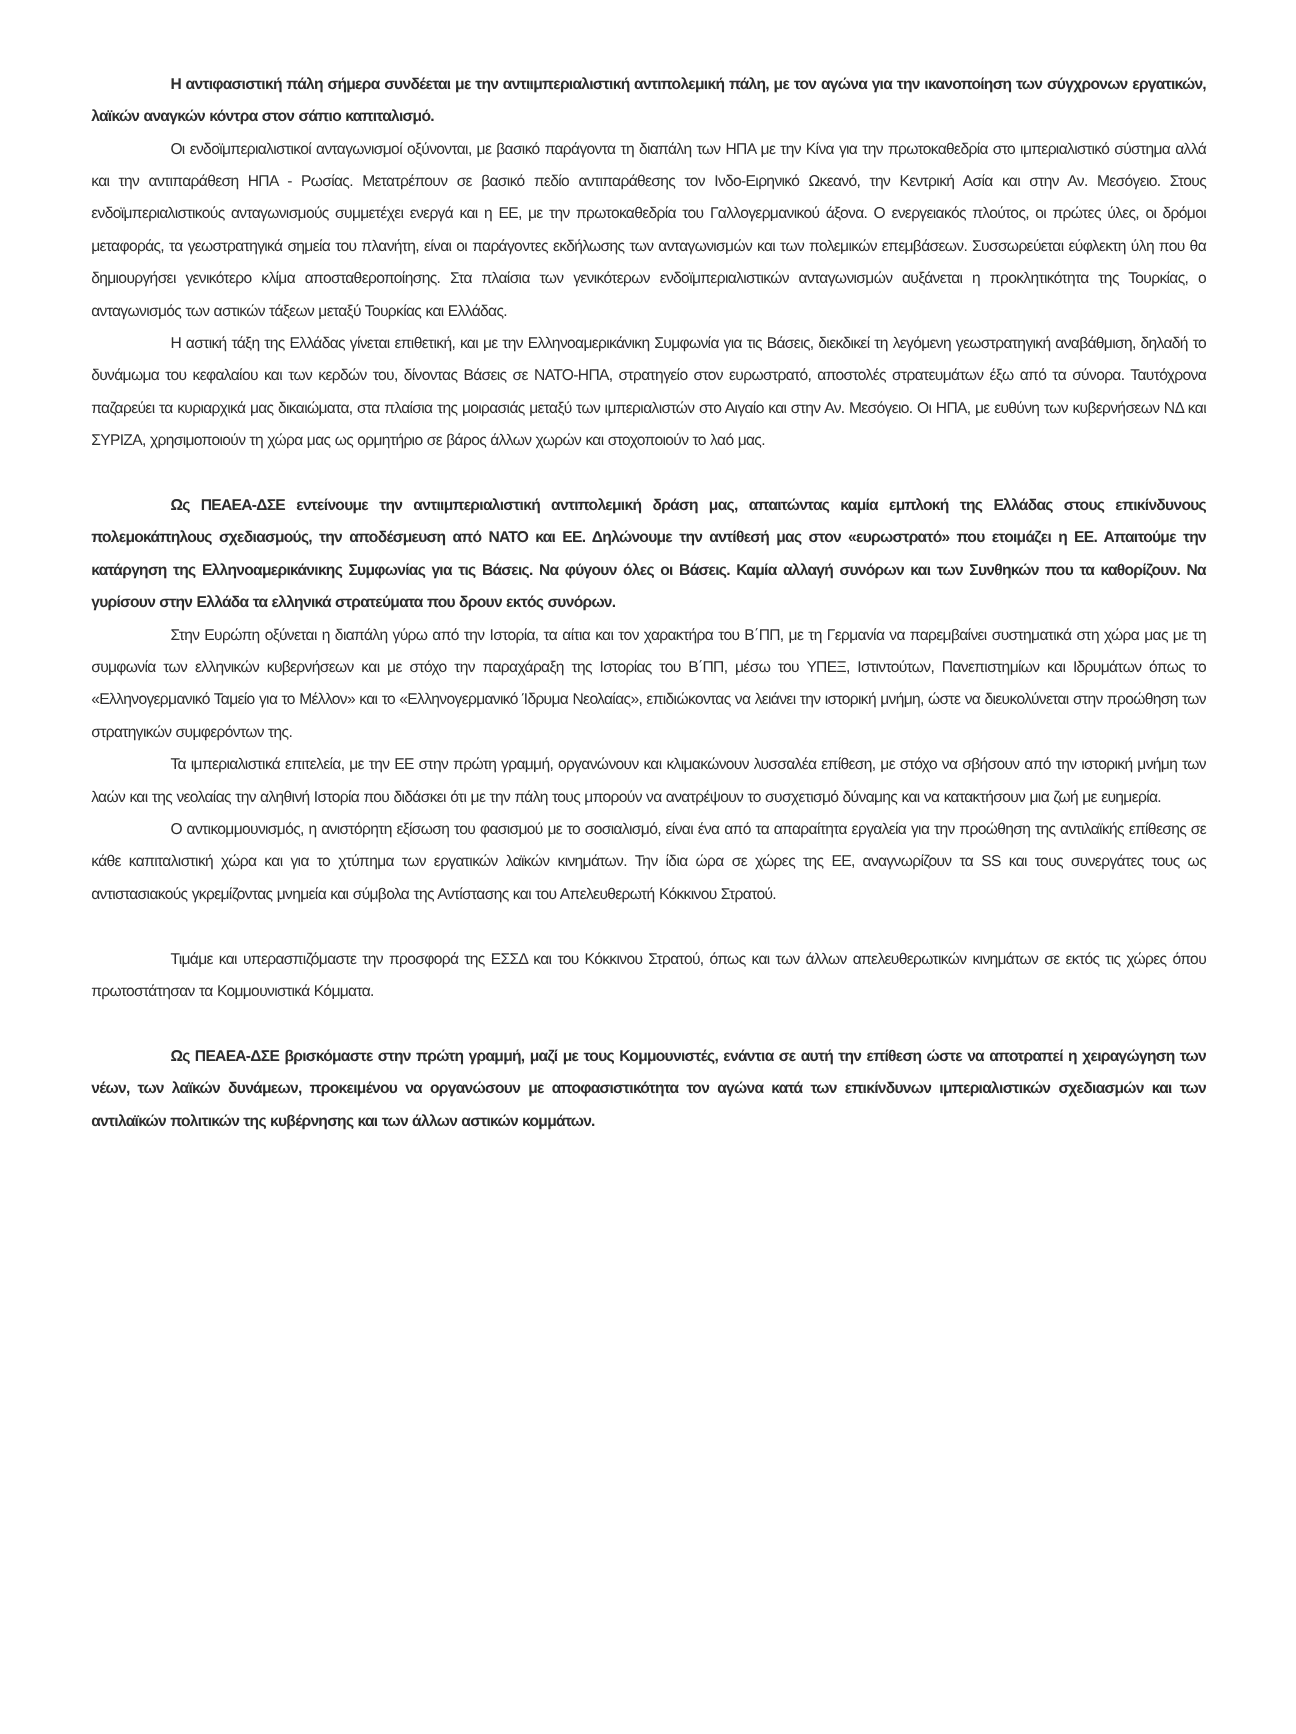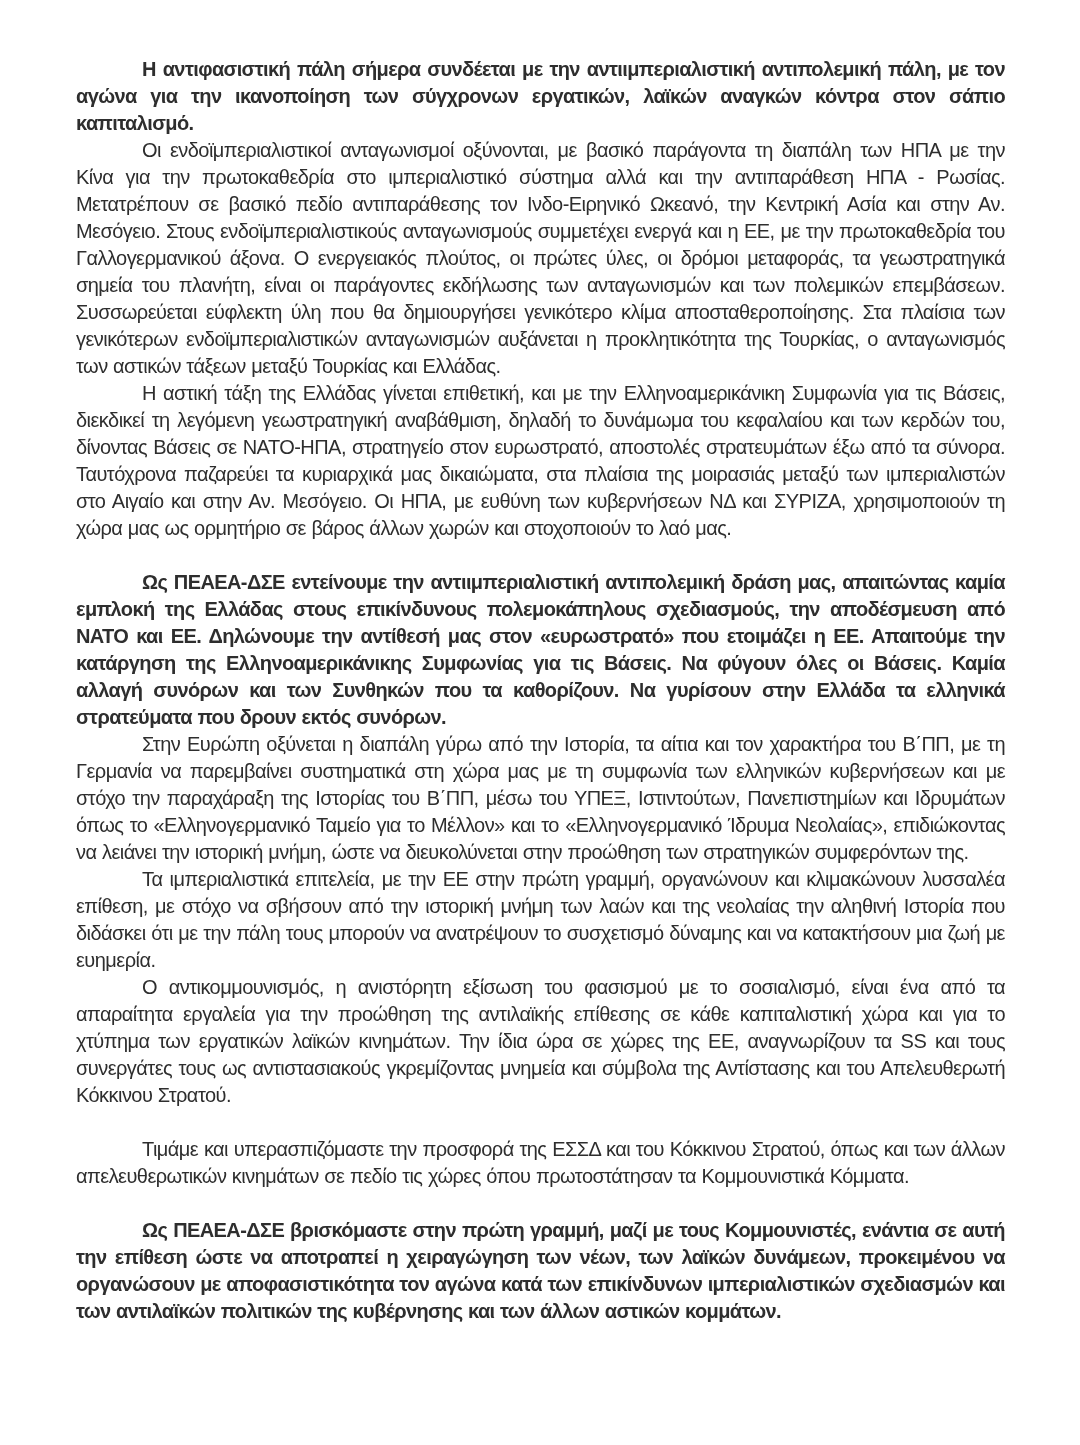--- a/index.html
+++ b/index.html
@@ -6,21 +6,21 @@
     body { width: 1080px; height: 1445px; overflow: hidden; position: relative; }
     .page {
       position: absolute;
       left: 76px;
       top: 56px;
       width: 929px;
       color: #2e2e2e;
     }
     .para {
       font-family: "Liberation Sans", sans-serif;
-      font-size: 20px;
+      font-size: 13px;
       line-height: 27px;
       text-align: justify;
       text-indent: 66px;
       margin: 0;
       letter-spacing: -0.55px;
       word-spacing: 0.5px;
     }
     .para.bold { font-weight: bold; letter-spacing: -0.6px; }
     .gap { height: 27px; }
   </style>
@@ -30,16 +30,16 @@
 <div class="page">
   <p class="para bold">Η αντιφασιστική πάλη σήμερα συνδέεται με την αντιιμπεριαλιστική αντιπολεμική πάλη, με τον αγώνα για την ικανοποίηση των σύγχρονων εργατικών, λαϊκών αναγκών κόντρα στον σάπιο καπιταλισμό.</p>
   <p class="para">Οι ενδοϊμπεριαλιστικοί ανταγωνισμοί οξύνονται, με βασικό παράγοντα τη διαπάλη των ΗΠΑ με την Κίνα για την πρωτοκαθεδρία στο ιμπεριαλιστικό σύστημα αλλά και την αντιπαράθεση ΗΠΑ - Ρωσίας. Μετατρέπουν σε βασικό πεδίο αντιπαράθεσης τον Ινδο-Ειρηνικό Ωκεανό, την Κεντρική Ασία και στην Αν. Μεσόγειο. Στους ενδοϊμπεριαλιστικούς ανταγωνισμούς συμμετέχει ενεργά και η ΕΕ, με την πρωτοκαθεδρία του Γαλλογερμανικού άξονα. Ο ενεργειακός πλούτος, οι πρώτες ύλες, οι δρόμοι μεταφοράς, τα γεωστρατηγικά σημεία του πλανήτη, είναι οι παράγοντες εκδήλωσης των ανταγωνισμών και των πολεμικών επεμβάσεων. Συσσωρεύεται εύφλεκτη ύλη που θα δημιουργήσει γενικότερο κλίμα αποσταθεροποίησης. Στα πλαίσια των γενικότερων ενδοϊμπεριαλιστικών ανταγωνισμών αυξάνεται η προκλητικότητα της Τουρκίας, ο ανταγωνισμός των αστικών τάξεων μεταξύ Τουρκίας και Ελλάδας.</p>
   <p class="para">Η αστική τάξη της Ελλάδας γίνεται επιθετική, και με την Ελληνοαμερικάνικη Συμφωνία για τις Βάσεις, διεκδικεί τη λεγόμενη γεωστρατηγική αναβάθμιση, δηλαδή το δυνάμωμα του κεφαλαίου και των κερδών του, δίνοντας Βάσεις σε ΝΑΤΟ-ΗΠΑ, στρατηγείο στον ευρωστρατό, αποστολές στρατευμάτων έξω από τα σύνορα. Ταυτόχρονα παζαρεύει τα κυριαρχικά μας δικαιώματα, στα πλαίσια της μοιρασιάς μεταξύ των ιμπεριαλιστών στο Αιγαίο και στην Αν. Μεσόγειο. Οι ΗΠΑ, με ευθύνη των κυβερνήσεων ΝΔ και ΣΥΡΙΖΑ, χρησιμοποιούν τη χώρα μας ως ορμητήριο σε βάρος άλλων χωρών και στοχοποιούν το λαό μας.</p>
   <div class="gap"></div>
   <p class="para bold">Ως ΠΕΑΕΑ-ΔΣΕ εντείνουμε την αντιιμπεριαλιστική αντιπολεμική δράση μας, απαιτώντας καμία εμπλοκή της Ελλάδας στους επικίνδυνους πολεμοκάπηλους σχεδιασμούς, την αποδέσμευση από ΝΑΤΟ και ΕΕ. Δηλώνουμε την αντίθεσή μας στον «ευρωστρατό» που ετοιμάζει η ΕΕ. Απαιτούμε την κατάργηση της Ελληνοαμερικάνικης Συμφωνίας για τις Βάσεις. Να φύγουν όλες οι Βάσεις. Καμία αλλαγή συνόρων και των Συνθηκών που τα καθορίζουν. Να γυρίσουν στην Ελλάδα τα ελληνικά στρατεύματα που δρουν εκτός συνόρων.</p>
   <p class="para">Στην Ευρώπη οξύνεται η διαπάλη γύρω από την Ιστορία, τα αίτια και τον χαρακτήρα του Β΄ΠΠ, με τη Γερμανία να παρεμβαίνει συστηματικά στη χώρα μας με τη συμφωνία των ελληνικών κυβερνήσεων και με στόχο την παραχάραξη της Ιστορίας του Β΄ΠΠ, μέσω του ΥΠΕΞ, Ιστιντούτων, Πανεπιστημίων και Ιδρυμάτων όπως το «Ελληνογερμανικό Ταμείο για το Μέλλον» και το «Ελληνογερμανικό Ίδρυμα Νεολαίας», επιδιώκοντας να λειάνει την ιστορική μνήμη, ώστε να διευκολύνεται στην προώθηση των στρατηγικών συμφερόντων της.</p>
   <p class="para">Τα ιμπεριαλιστικά επιτελεία, με την ΕΕ στην πρώτη γραμμή, οργανώνουν και κλιμακώνουν λυσσαλέα επίθεση, με στόχο να σβήσουν από την ιστορική μνήμη των λαών και της νεολαίας την αληθινή Ιστορία που διδάσκει ότι με την πάλη τους μπορούν να ανατρέψουν το συσχετισμό δύναμης και να κατακτήσουν μια ζωή με ευημερία.</p>
   <p class="para">Ο αντικομμουνισμός, η ανιστόρητη εξίσωση του φασισμού με το σοσιαλισμό, είναι ένα από τα απαραίτητα εργαλεία για την προώθηση της αντιλαϊκής επίθεσης σε κάθε καπιταλιστική χώρα και για το χτύπημα των εργατικών λαϊκών κινημάτων. Την ίδια ώρα σε χώρες της ΕΕ, αναγνωρίζουν τα SS και τους συνεργάτες τους ως αντιστασιακούς γκρεμίζοντας μνημεία και σύμβολα της Αντίστασης και του Απελευθερωτή Κόκκινου Στρατού.</p>
   <div class="gap"></div>
-  <p class="para">Τιμάμε και υπερασπιζόμαστε την προσφορά της ΕΣΣΔ και του Κόκκινου Στρατού, όπως και των άλλων απελευθερωτικών κινημάτων σε πεδίο τις χώρες όπου πρωτοστάτησαν τα Κομμουνιστικά Κόμματα.</p>
+  <p class="para">Τιμάμε και υπερασπιζόμαστε την προσφορά της ΕΣΣΔ και του Κόκκινου Στρατού, όπως και των άλλων απελευθερωτικών κινημάτων σε εκτός τις χώρες όπου πρωτοστάτησαν τα Κομμουνιστικά Κόμματα.</p>
   <div class="gap"></div>
   <p class="para bold">Ως ΠΕΑΕΑ-ΔΣΕ βρισκόμαστε στην πρώτη γραμμή, μαζί με τους Κομμουνιστές, ενάντια σε αυτή την επίθεση ώστε να αποτραπεί η χειραγώγηση των νέων, των λαϊκών δυνάμεων, προκειμένου να οργανώσουν με αποφασιστικότητα τον αγώνα κατά των επικίνδυνων ιμπεριαλιστικών σχεδιασμών και των αντιλαϊκών πολιτικών της κυβέρνησης και των άλλων αστικών κομμάτων.</p>
 </div>
 
 </body></html>

